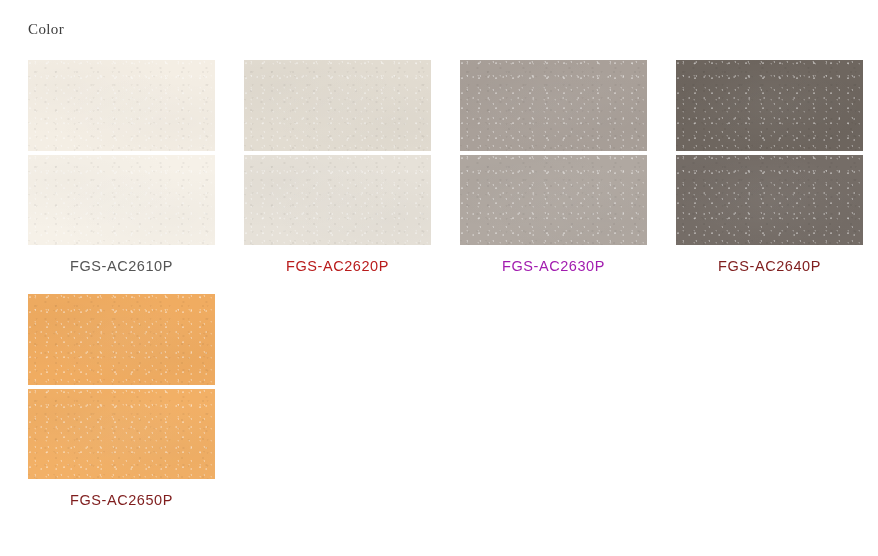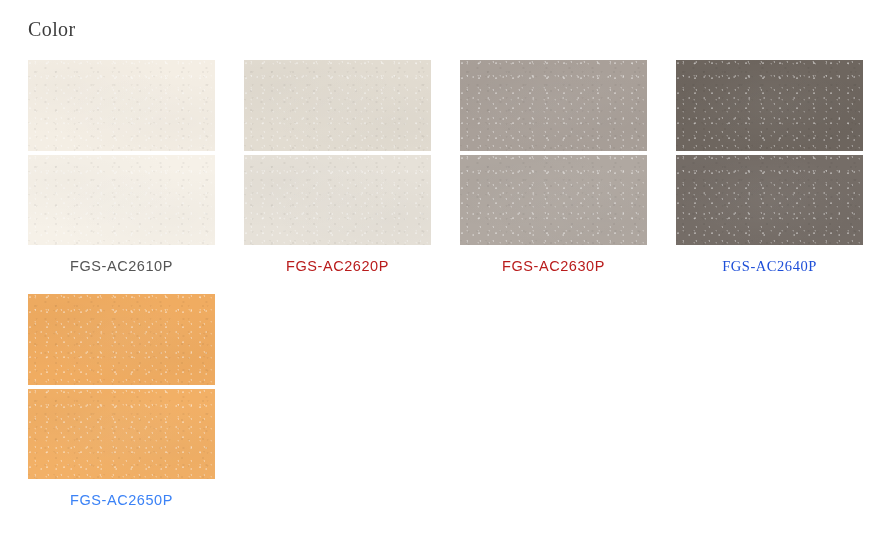--- a/index.html
+++ b/index.html
@@ -22,21 +22,21 @@
     top: 0;
     width: 878px;
     height: 556px;
   }
 
   .section-title {
     position: absolute;
     left: 28px;
     top: 17px;
     font-family: "Liberation Serif", serif;
-    font-size: 20px;
+    font-size: 15px;
     line-height: 24px;
     color: #3c3c3c;
     letter-spacing: 0.4px;
     white-space: nowrap;
   }
 
   .swatch-grid {
     position: absolute;
     left: 28px;
     top: 60px;
@@ -166,43 +166,43 @@
         </div>
         <div class="swatch-label" style="color: #b91c1c;">FGS-AC2620P</div>
       </div>
 
       <div class="swatch-cell">
         <div class="swatch-stack">
           <div class="tile tile-top" style="background-color: rgb(169, 160, 153);"></div>
           <div class="tile-gap"></div>
           <div class="tile tile-bottom" style="background-color: rgb(176, 168, 161);"></div>
         </div>
-        <div class="swatch-label" style="color: #b91c1c;">FGS-AC2630P</div>
+        <div class="swatch-label" style="color: #a21caf;">FGS-AC2630P</div>
       </div>
 
       <div class="swatch-cell">
         <div class="swatch-stack">
           <div class="tile tile-top" style="background-color: rgb(110, 102, 95);"></div>
           <div class="tile-gap"></div>
           <div class="tile tile-bottom" style="background-color: rgb(117, 109, 103);"></div>
         </div>
-        <div class="swatch-label" style="color: #1d4ed8; font-family: Liberation Serif, serif;">FGS-AC2640P</div>
+        <div class="swatch-label" style="color: #7f1d1d;">FGS-AC2640P</div>
       </div>
 
     </div>
 
     <div class="swatch-row row-2">
 
       <div class="swatch-cell">
         <div class="swatch-stack">
           <div class="tile tile-top" style="background-color: rgb(240, 172, 97);"></div>
           <div class="tile-gap"></div>
           <div class="tile tile-bottom" style="background-color: rgb(242, 176, 102);"></div>
         </div>
-        <div class="swatch-label" style="color: #3b82f6;">FGS-AC2650P</div>
+        <div class="swatch-label" style="color: #7f1d1d;">FGS-AC2650P</div>
       </div>
 
 
     </div>
 
   </div>
 
 </div>
 
 </body></html>

